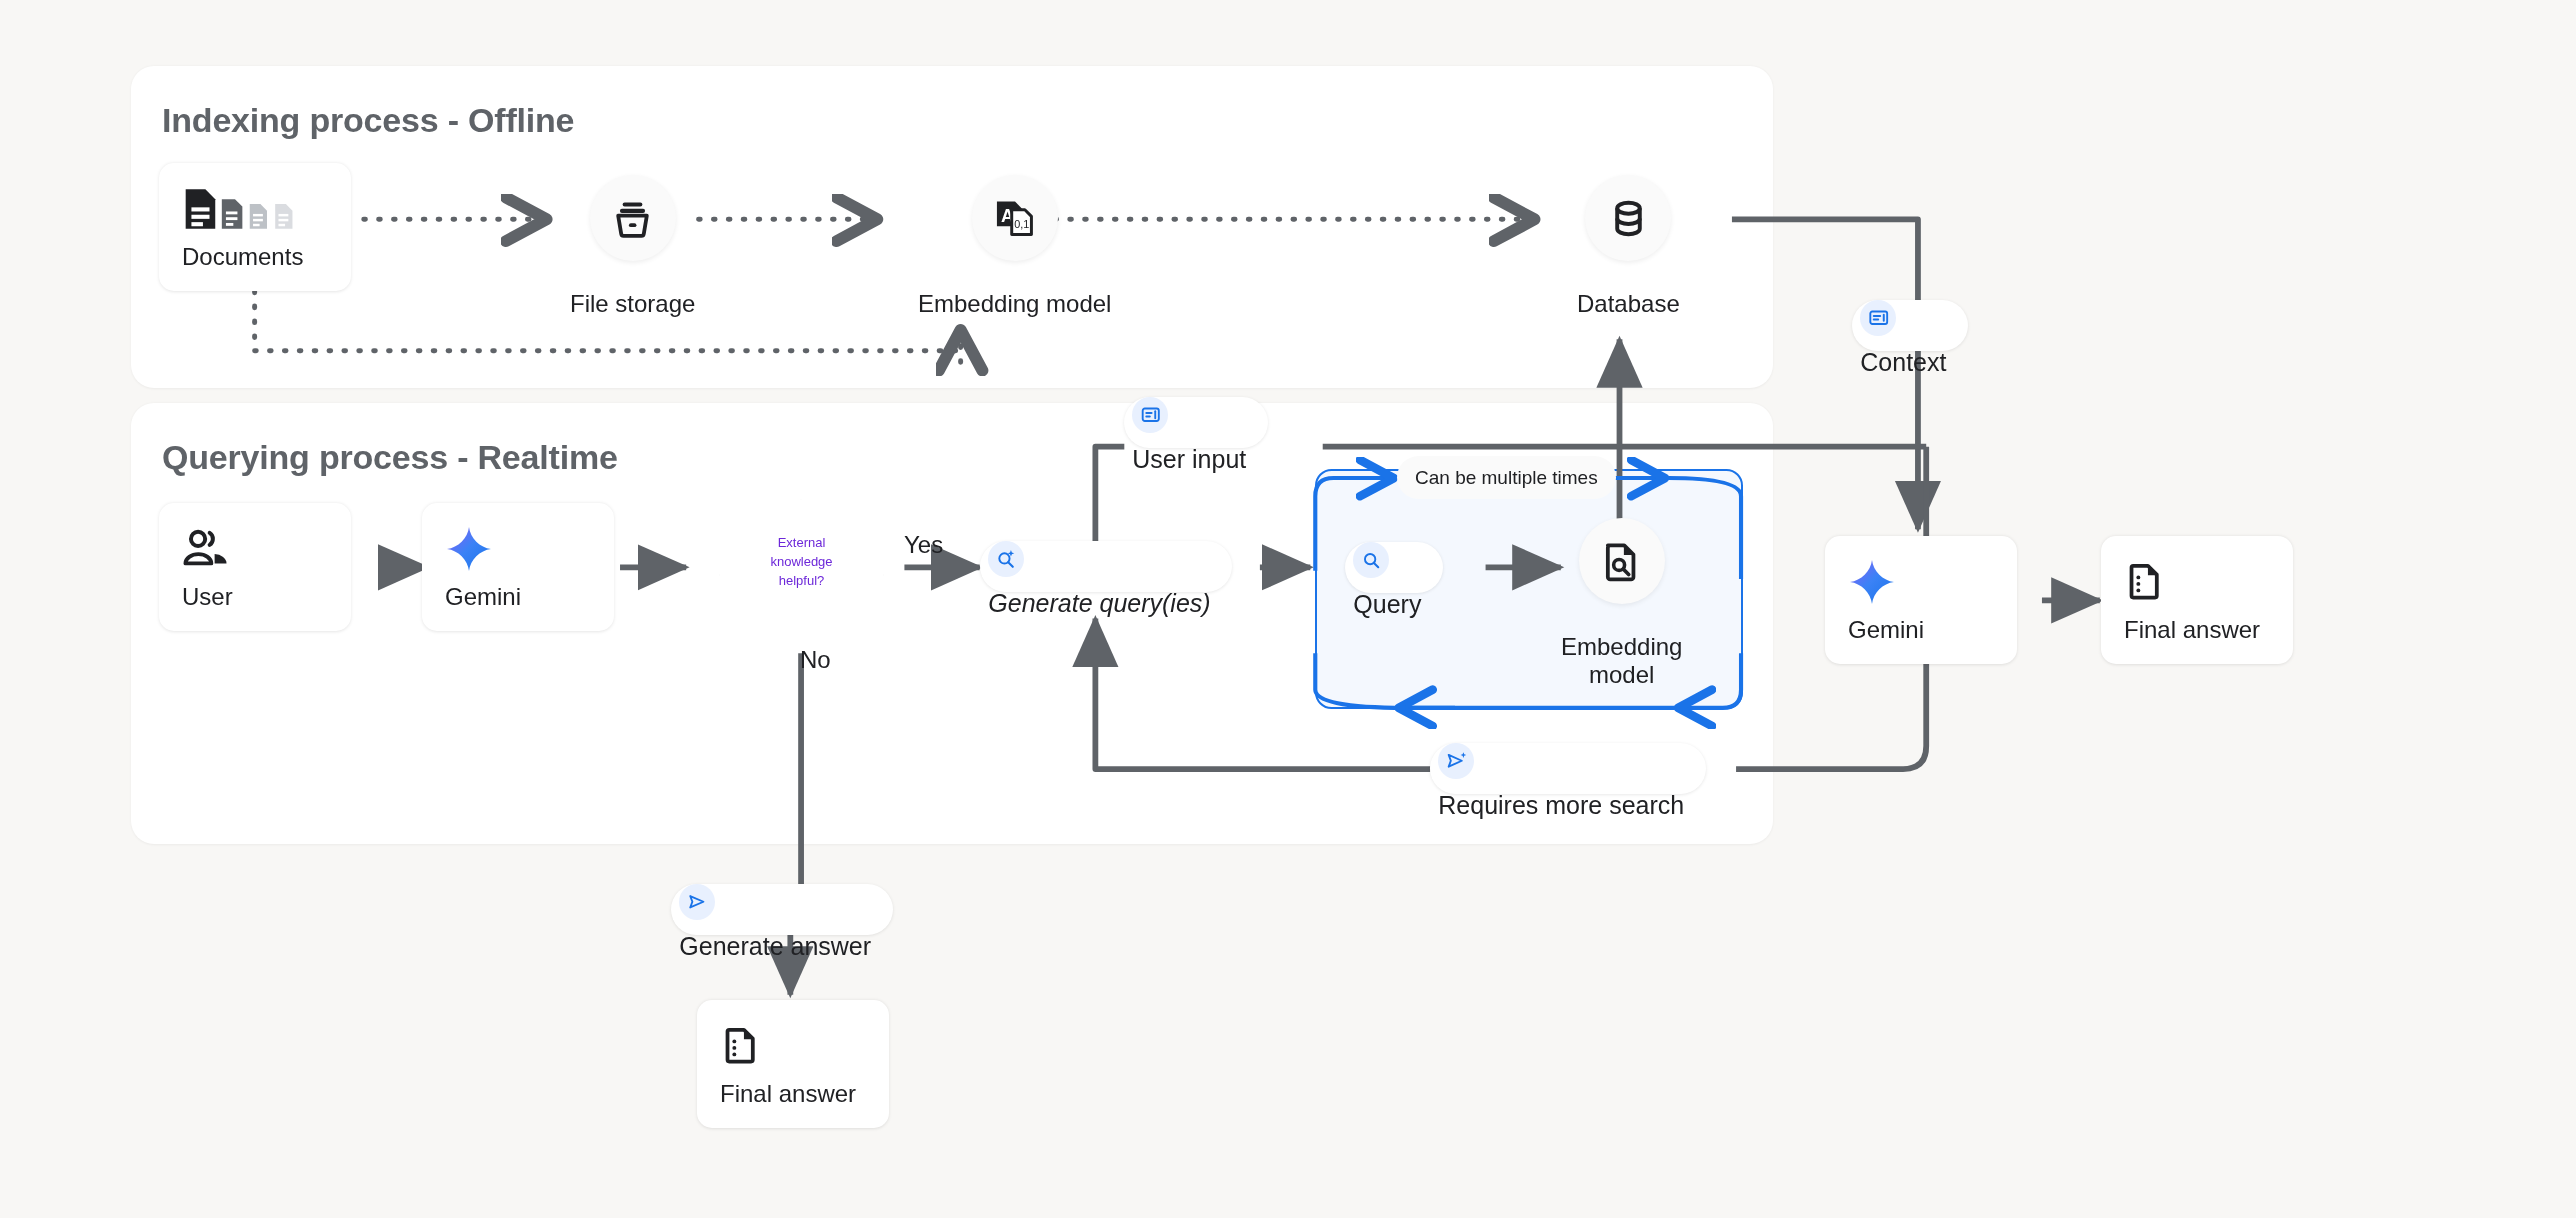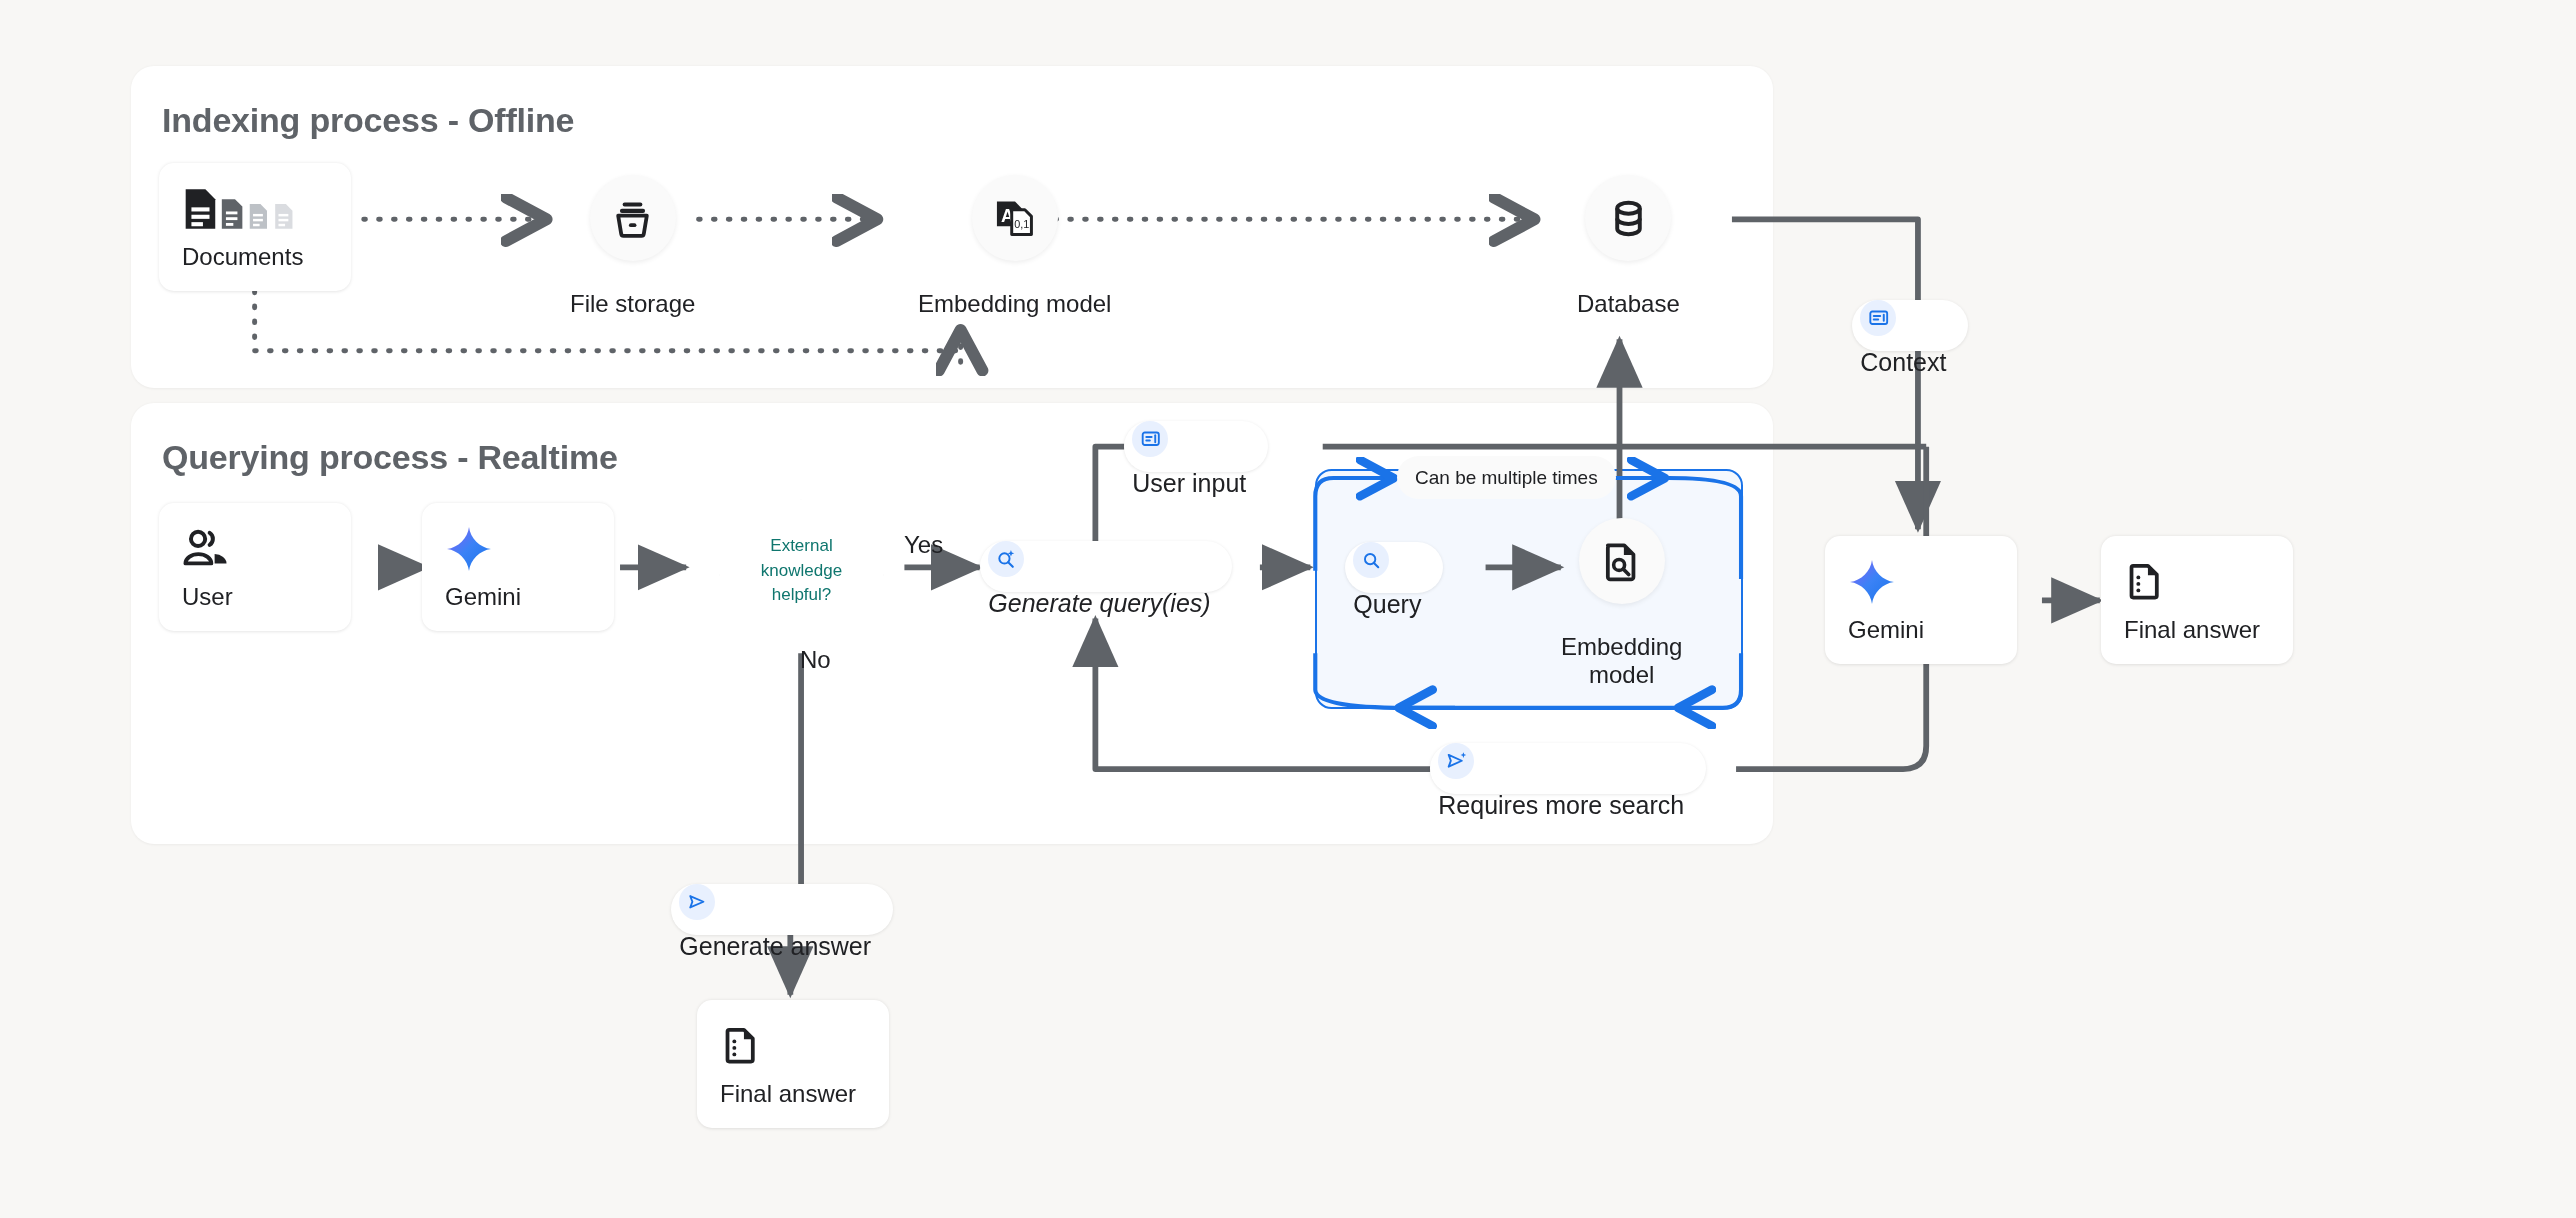--- a/index.html
+++ b/index.html
@@ -56,21 +56,21 @@
   
   #diamond{position:absolute;left:698px;top:499px;width:207px;height:152px;}
   #diamond .dshape{
     position:absolute;left:20.7px;top:0px;width:165px;height:152px;
     background:#fff;
     box-shadow:0 0.8px 4.1px rgba(0,0,0,.10);
     clip-path:polygon(50% 0,100% 50%,50% 100%,0 50%);
   }
   #diamond .dtext{
     position:absolute;left:0;top:35px;width:207px;text-align:center;
-    font-size:17px;color:#0f766e;line-height:1.45;
+    font-size:13px;color:#6d28d9;line-height:1.45;
   }
 
   
   .pill{
     position:absolute;height:51px;background:#fff;border-radius:26px;
     box-shadow:0 0.8px 3.3px rgba(0,0,0,.10);
     display:flex;align-items:flex-start;gap:11.6px;padding:0 21.5px 0 8.3px;
     white-space:nowrap;box-sizing:border-box;flex-direction:column;
   }
   .pill .pico{
@@ -278,21 +278,21 @@
     <span class="pico">
       <svg width="22" height="22" viewBox="0 0 24 24">
         <circle cx="10.3" cy="11.4" r="5.6" fill="none" stroke="#1a73e8" stroke-width="2.1"></circle>
         <line x1="14.4" y1="15.5" x2="19.4" y2="20.5" stroke="#1a73e8" stroke-width="2.3" stroke-linecap="round"></line>
         <path d="M17.4,2.2 l1,2.6 l2.6,1 l-2.6,1 l-1,2.6 l-1,-2.6 l-2.6,-1 l2.6,-1 z" fill="#1a73e8"></path>
       </svg>
     </span>
     <span class="ptext">Generate query(ies)</span>
   </div>
 
-  <div class="pill" style="left:1124px;top:421px;">
+  <div class="pill" style="left:1124px;top:397px;">
     <span class="pico">
       <svg width="21.5" height="21.5" viewBox="0 0 24 24">
         <rect x="3" y="5" width="18" height="14" rx="2.4" fill="none" stroke="#1a73e8" stroke-width="2.1"></rect>
         <line x1="7" y1="10" x2="13" y2="10" stroke="#1a73e8" stroke-width="2.1" stroke-linecap="round"></line>
         <line x1="7" y1="14" x2="11" y2="14" stroke="#1a73e8" stroke-width="2.1" stroke-linecap="round"></line>
         <line x1="17" y1="8" x2="17" y2="16" stroke="#1a73e8" stroke-width="2.1" stroke-linecap="round"></line>
       </svg>
     </span>
     <span class="ptext">User input</span>
   </div>

